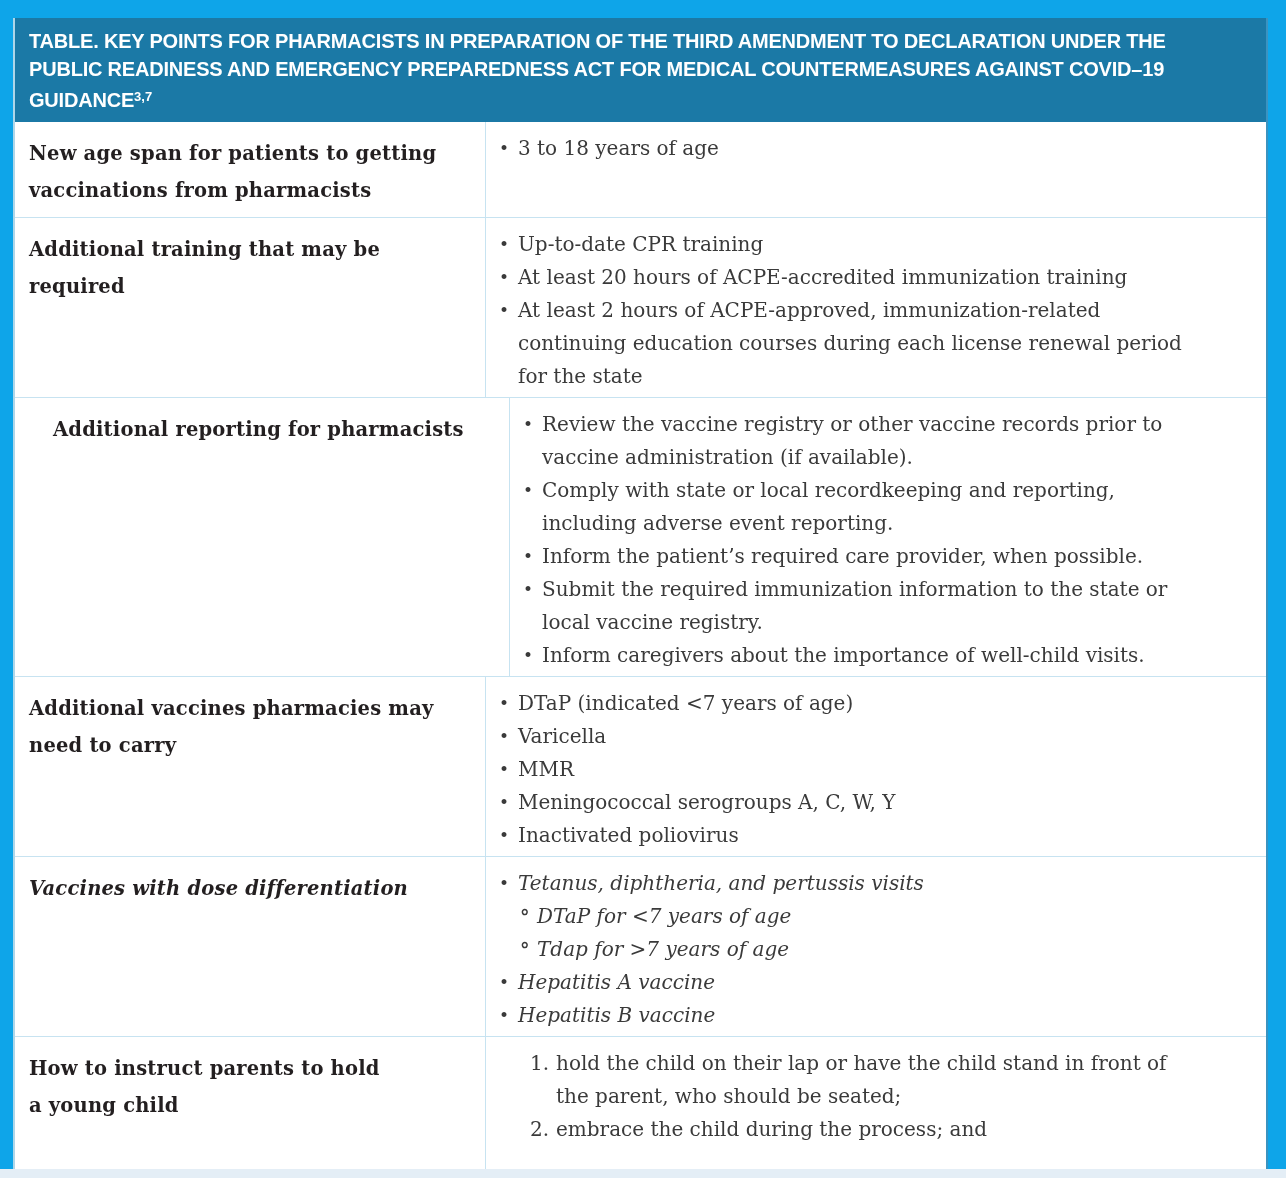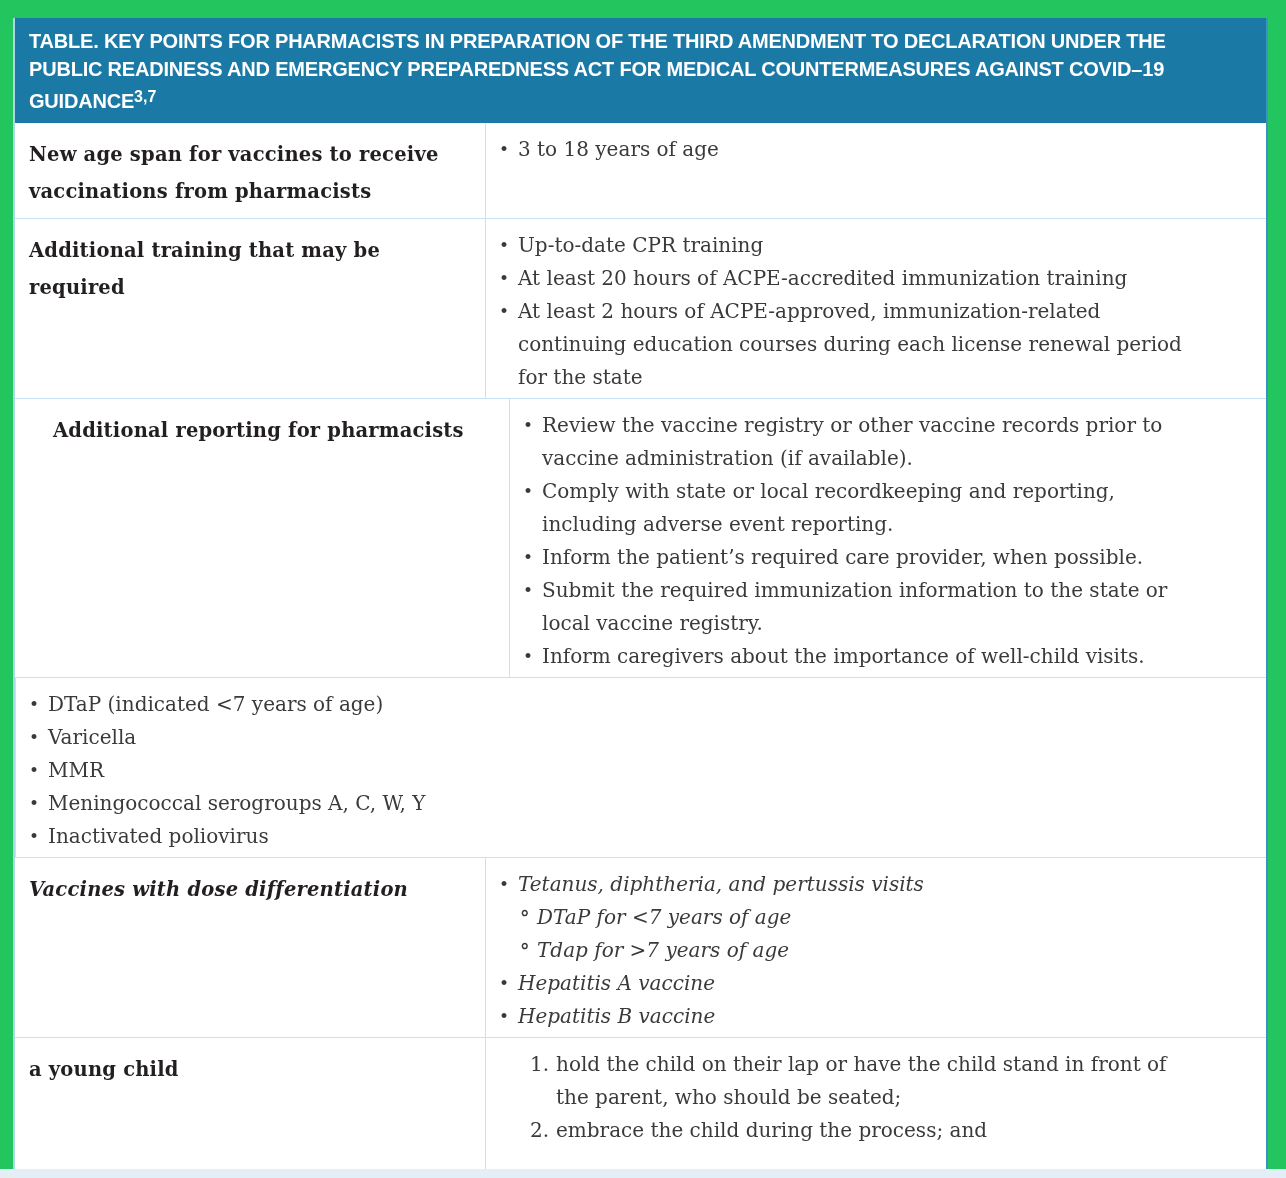--- a/index.html
+++ b/index.html
@@ -1,20 +1,20 @@
 <!DOCTYPE html>
 <html><head>
 <meta charset="utf-8">
 <style>
   * { margin:0; padding:0; box-sizing:border-box; }
   html,body { background:#ffffff; }
   .page {
     position:relative;
     width:1286px; height:1178px;
-    background:#22c55e;
+    background:#0ea5e9;
     overflow:hidden;
     font-family:"DejaVu Serif", serif;
   }
   .table-card {
     position:absolute; left:13px; top:18px; width:1255px;
     border-left:2px solid #aed6e9;
     border-right:2px solid #3b93c0;
     border-bottom:2px solid #3b93c0;
     background:#ffffff;
   }
@@ -22,21 +22,21 @@
     background:#1b79a6;
     color:#ffffff;
     font-family:"Liberation Sans", sans-serif;
     font-weight:bold;
     font-size:20px;
     line-height:28px;
     letter-spacing:-0.2px;
     padding:9px 16px 8px 14px;
     min-height:67px;
   }
-  .table-header sup { font-size:16px; vertical-align:6px; letter-spacing:0; }
+  .table-header sup { font-size:13px; vertical-align:6px; letter-spacing:0; }
   .trow { display:flex; border-bottom:1px solid #c7e3f1; }
   .trow:last-child { border-bottom:none; }
   .r1 { min-height:67px; }
   .r2 { min-height:166px; }
   .r3 { min-height:279px;padding-left:24px; }
   .r4 { min-height:178px; }
   .r5 { min-height:168px;font-style:italic; }
   .r6 { min-height:172px; }
   .tcell-left {
     width:470px; flex:0 0 470px;
@@ -90,21 +90,21 @@
   <div class="table-card">
 
     <div class="table-header">
       <div style="display:inline">TABLE. KEY POINTS FOR PHARMACISTS IN PREPARATION OF THE THIRD AMENDMENT TO DECLARATION UNDER THE</div>
       <br>
       <span>PUBLIC READINESS AND EMERGENCY PREPAREDNESS ACT FOR MEDICAL COUNTERMEASURES AGAINST COVID–19 GUIDANCE</span><sup>3,7</sup>
     </div>
 
     <div class="trow r1">
       <div class="tcell-left">
-          <div class="label-line">New age span for vaccines to receive</div>
+          <div class="label-line">New age span for patients to getting</div>
           <div class="label-line">vaccinations from pharmacists</div>
         </div>
       <div class="tcell-right">
         <div class="items">
             <div class="item bullet">
               <span class="mk">•</span>
               <span class="txt">3 to 18 years of age</span>
             </div>
           </div>
       </div>
@@ -156,20 +156,24 @@
             </div>
             <div class="item bullet">
               <span class="mk">•</span>
               <span class="txt">Inform caregivers about the importance of well-child visits.</span>
             </div>
           </div>
       </div>
     </div>
 
     <div class="trow r4">
+      <div class="tcell-left">
+          <div class="label-line">Additional vaccines pharmacies may</div>
+          <div class="label-line">need to carry</div>
+        </div>
       <div class="tcell-right">
         <div class="items">
             <div class="item bullet">
               <span class="mk">•</span>
               <span class="txt">DTaP (indicated &lt;7 years of age)</span>
             </div>
             <div class="item bullet">
               <span class="mk">•</span>
               <span class="txt">Varicella</span>
             </div>
@@ -214,20 +218,21 @@
             <div class="item bullet">
               <span class="mk">•</span>
               <span class="txt">Hepatitis B vaccine</span>
             </div>
           </div>
       </div>
     </div>
 
     <div class="trow r6">
       <div class="tcell-left">
+          <div class="label-line">How to instruct parents to hold</div>
           <div class="label-line">a young child</div>
         </div>
       <div class="tcell-right">
         <div class="items">
             <div class="item num">
               <span class="mk">1.</span>
               <span class="txt">hold the child on their lap or have the child stand in front of the parent, who should be seated;</span>
             </div>
             <div class="item num">
               <span class="mk">2.</span>

